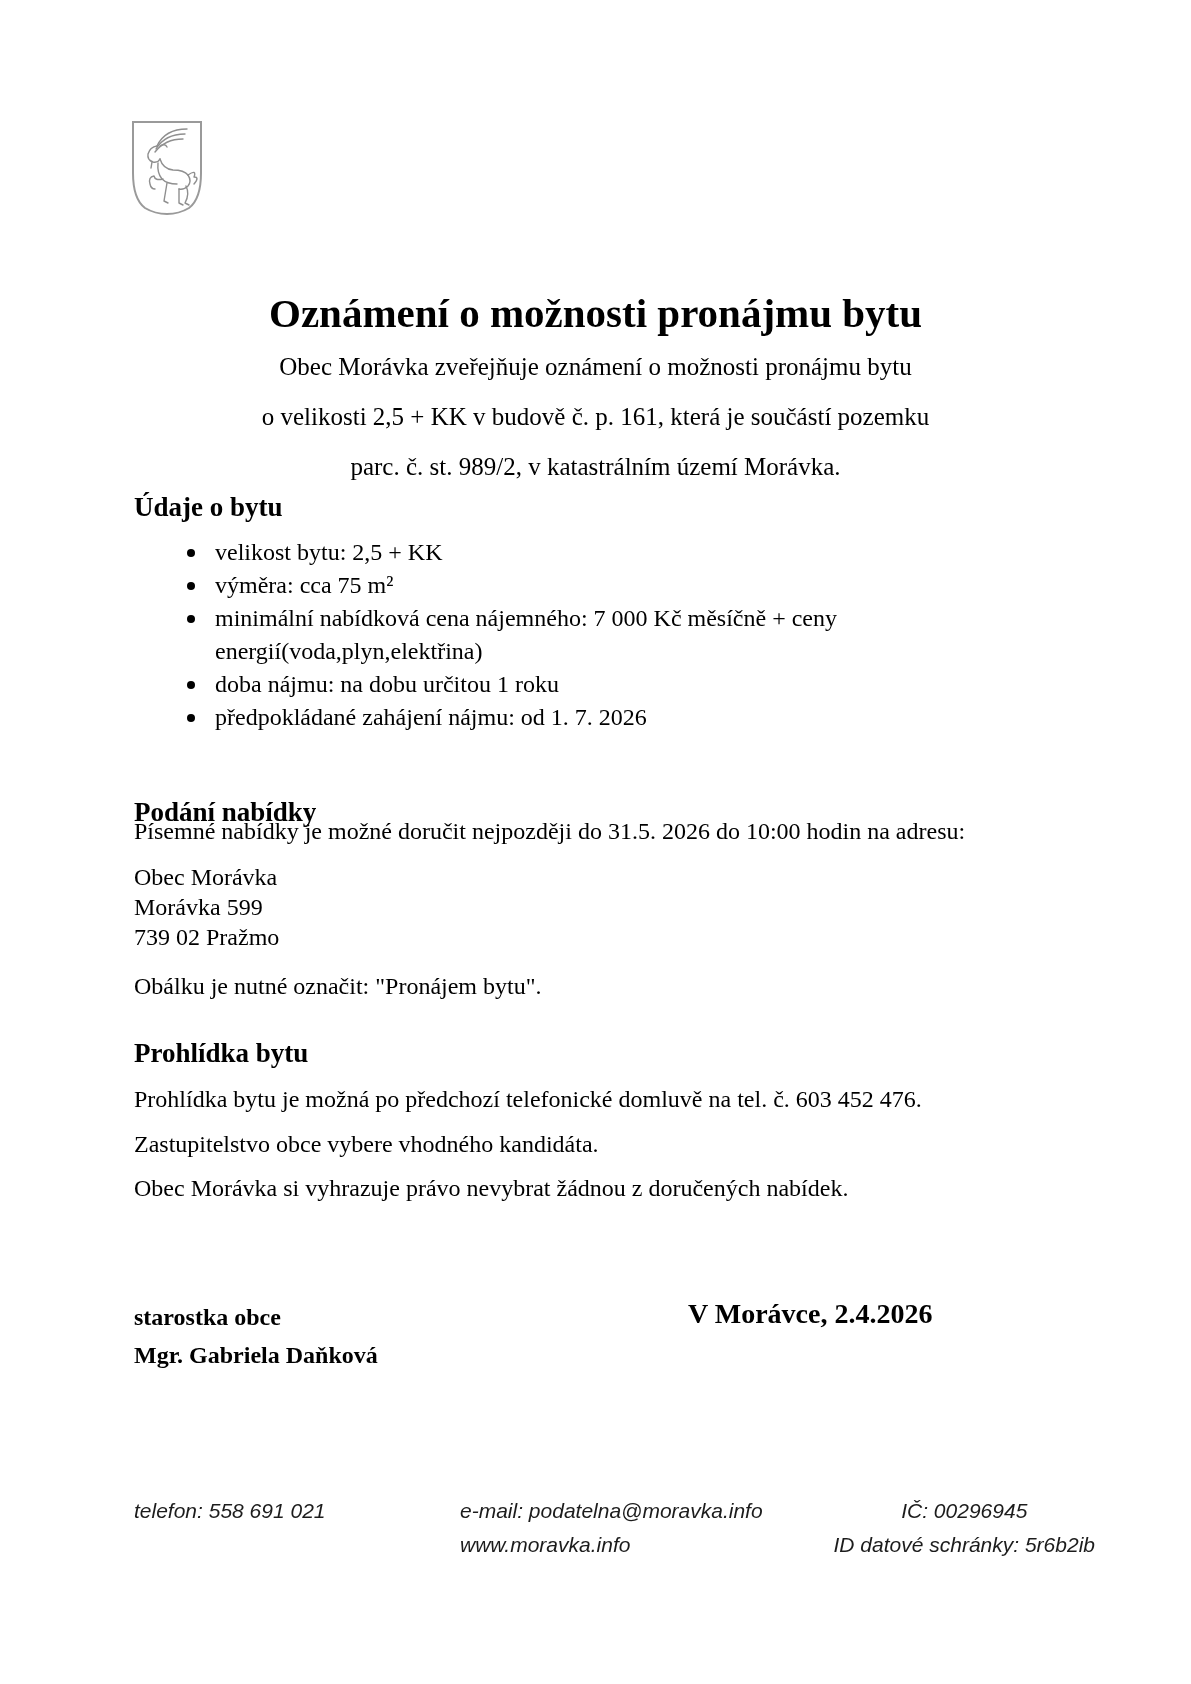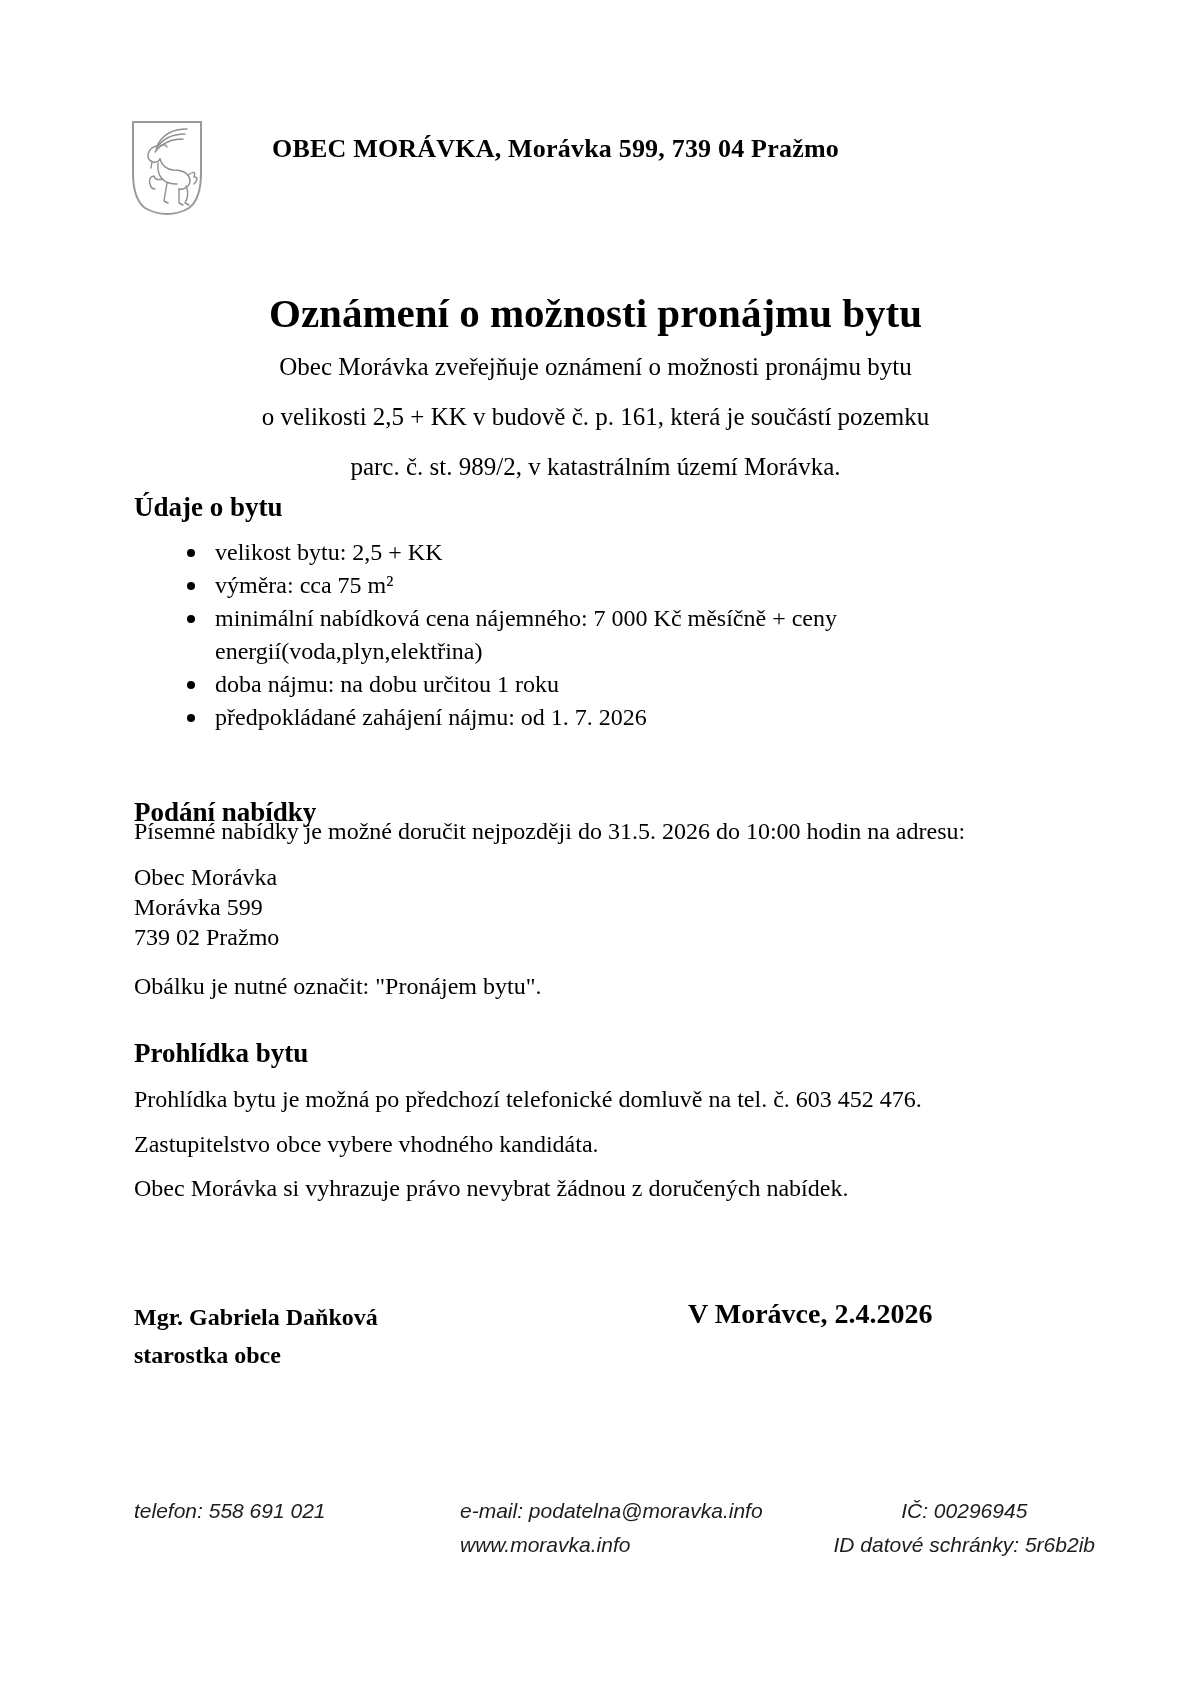--- a/index.html
+++ b/index.html
@@ -127,21 +127,20 @@
       <path class="ln" d="M31 44 Q30 54 35 60 Q40 65 50 65"></path>
       <path class="ln" d="M61 56 Q65 62 61 67 Q57 71 52 70"></path>
       <path class="ln" d="M61 56 Q70 50 67 58 Q73 58 67 65"></path>
       <path class="ln" d="M36 60 Q28 62 27 57 Q21 58 23 65 Q24 70 28 70"></path>
       <path class="ln" d="M40 64 L37 82 L41 84"></path>
       <path class="ln" d="M52 70 L52 84 L56 86"></path>
       <path class="ln" d="M59 67 Q63 75 58 84 L62 86"></path>
     </svg>
   </div>
 
-  <div class="org-line">OBEC MORÁVKA, Morávka 599, 739 04 Pražmo</div>
 
   <div class="doc-title">Oznámení o možnosti pronájmu bytu</div>
 
   <div class="intro">
     <div>Obec Morávka zveřejňuje oznámení o možnosti pronájmu bytu</div>
     <div>o velikosti 2,5 + KK v budově č. p. 161, která je součástí pozemku</div>
     <div>parc. č. st. 989/2, v katastrálním území Morávka.</div>
   </div>
 
   <div class="section-heading h-udaje">Údaje o bytu</div>
@@ -161,22 +160,22 @@
     <div>739 02 Pražmo</div>
   </div>
   <div class="body-par p-obalku">Obálku je nutné označit: "Pronájem bytu".</div>
 
   <div class="section-heading h-prohlidka">Prohlídka bytu</div>
   <div class="body-par p-prohlidka">Prohlídka bytu je možná po předchozí telefonické domluvě na tel. č. 603 452 476.</div>
   <div class="body-par p-zastup">Zastupitelstvo obce vybere vhodného kandidáta.</div>
   <div class="body-par p-vyhrazuje">Obec Morávka si vyhrazuje právo nevybrat žádnou z doručených nabídek.</div>
 
   <div class="sig-left">
+    <div>starostka obce</div>
     <div>Mgr. Gabriela Daňková</div>
-    <div>starostka obce</div>
   </div>
   <div class="sig-right">V Morávce, 2.4.2026</div>
 
   <div class="footer">
     <div class="footer-left">telefon: 558 691 021</div>
     <div class="footer-center">
       <div>e-mail: podatelna@moravka.info</div>
       <div>www.moravka.info</div>
     </div>
     <div class="footer-right">

